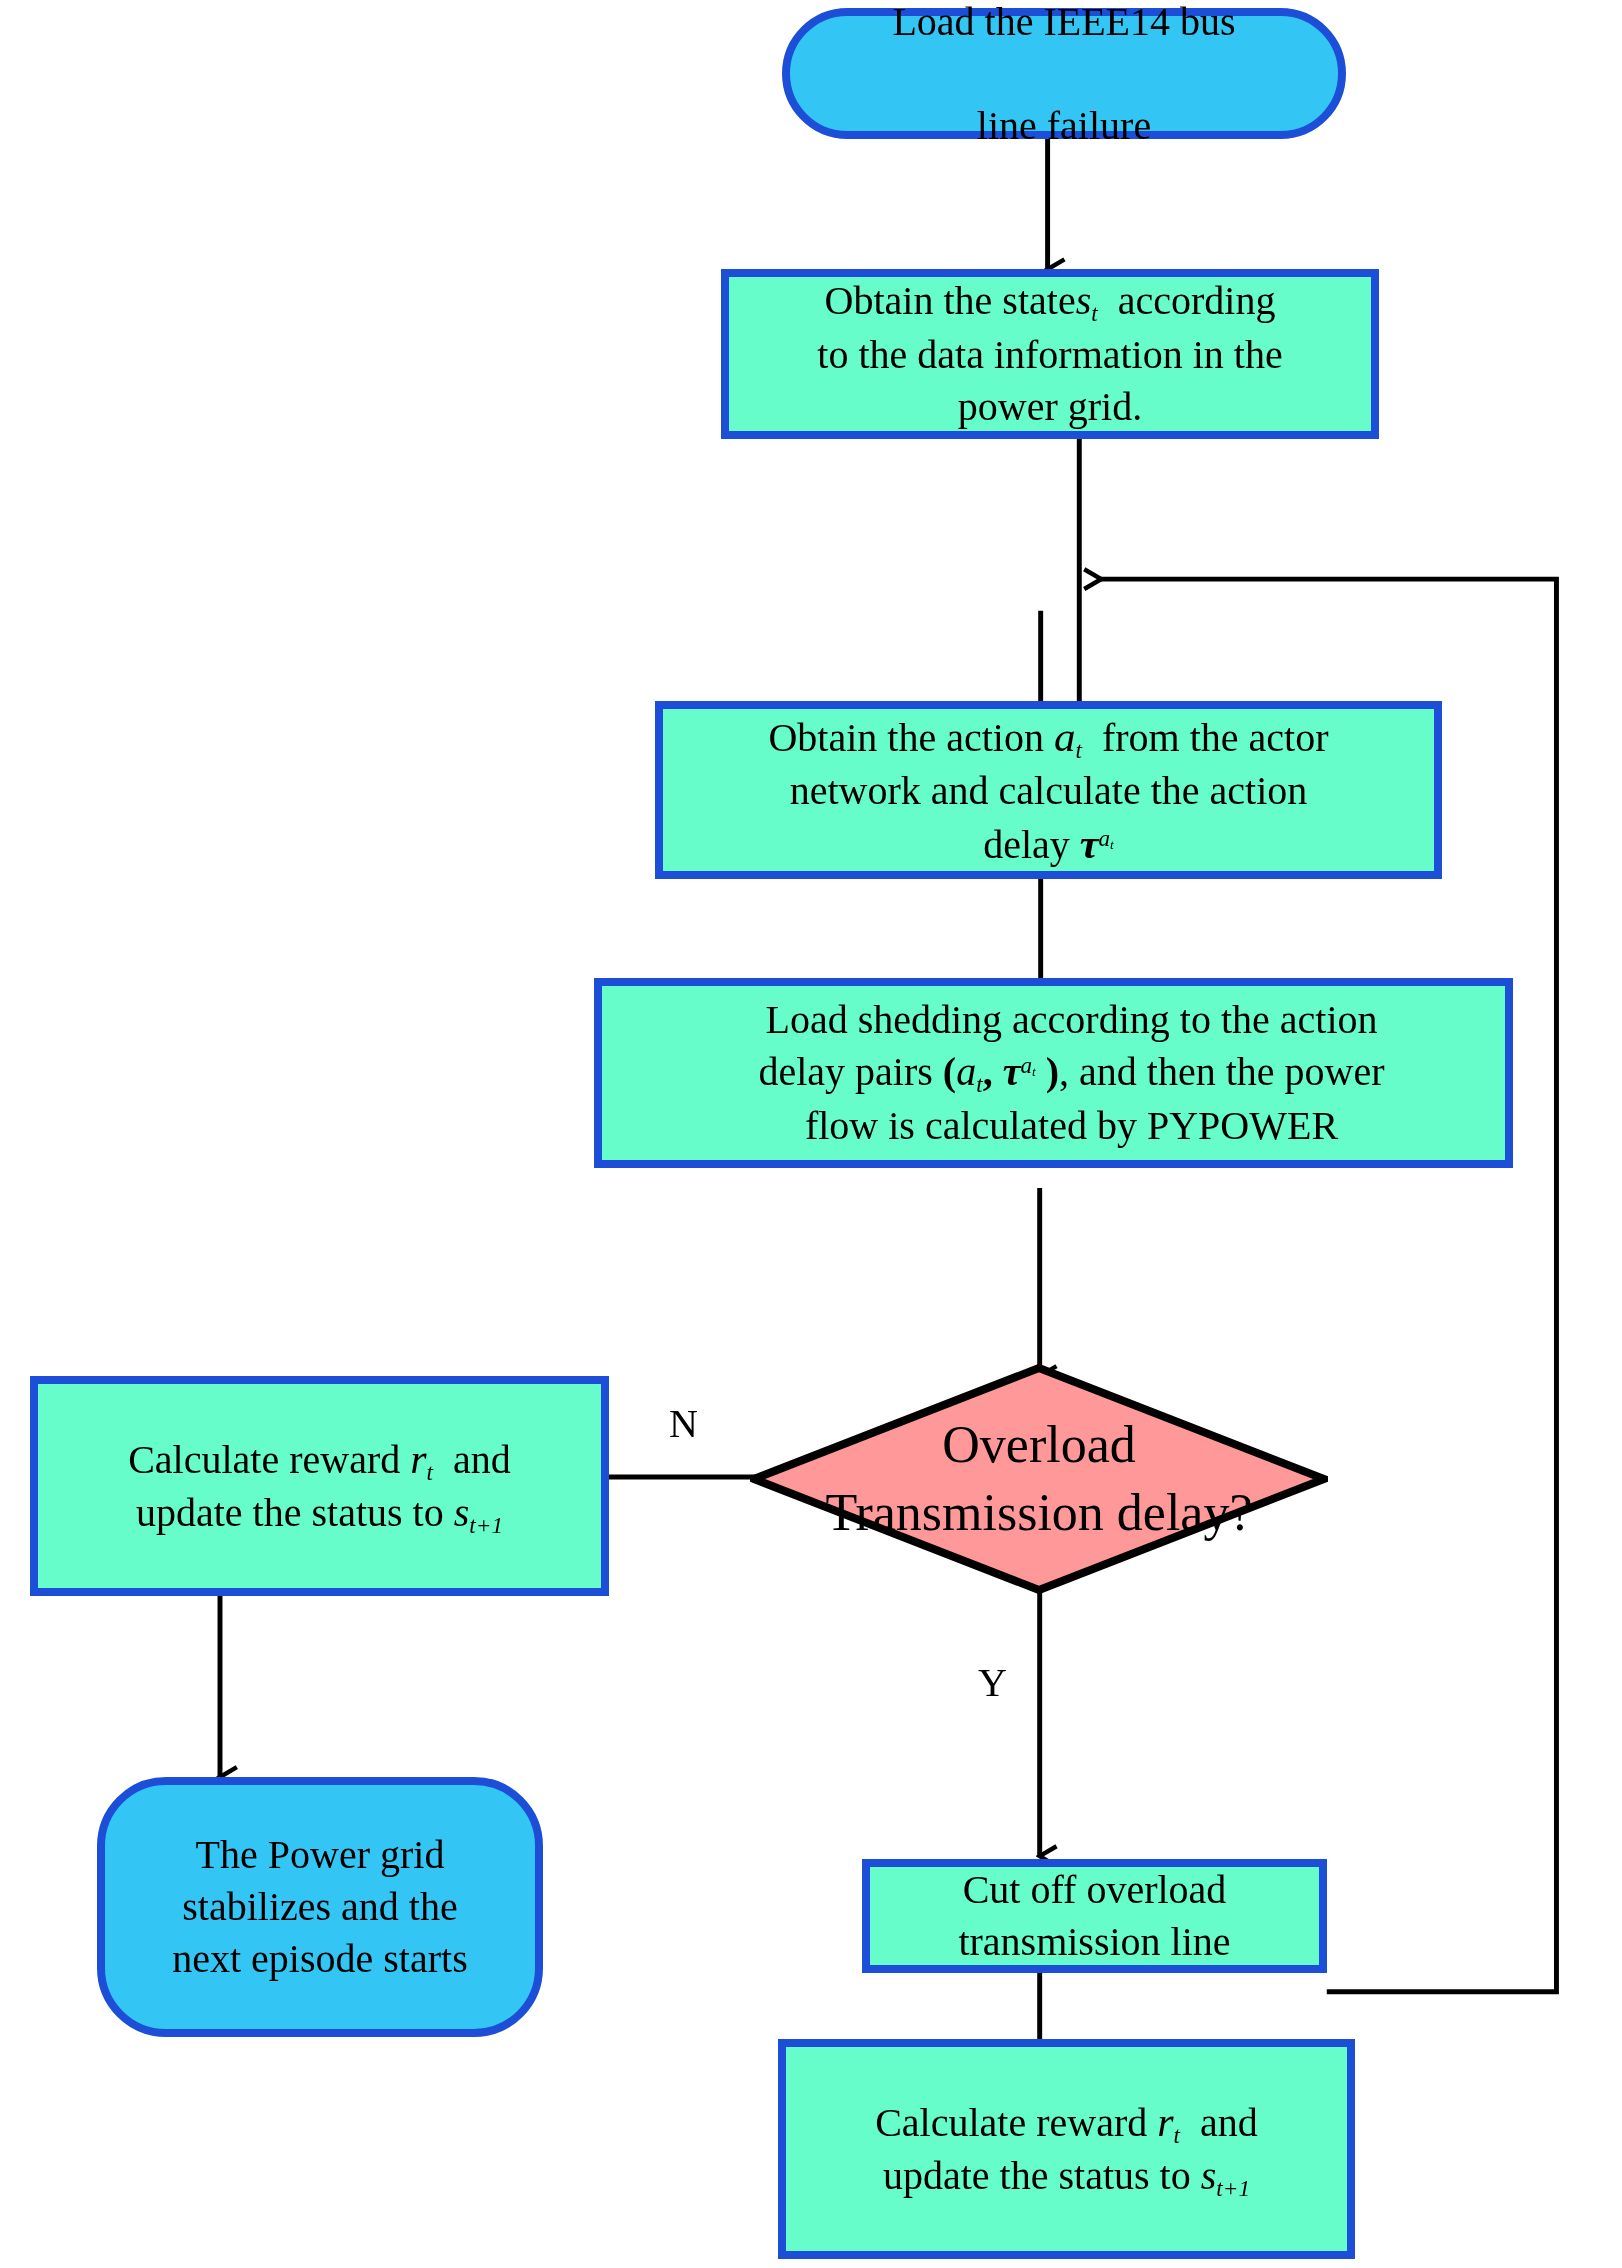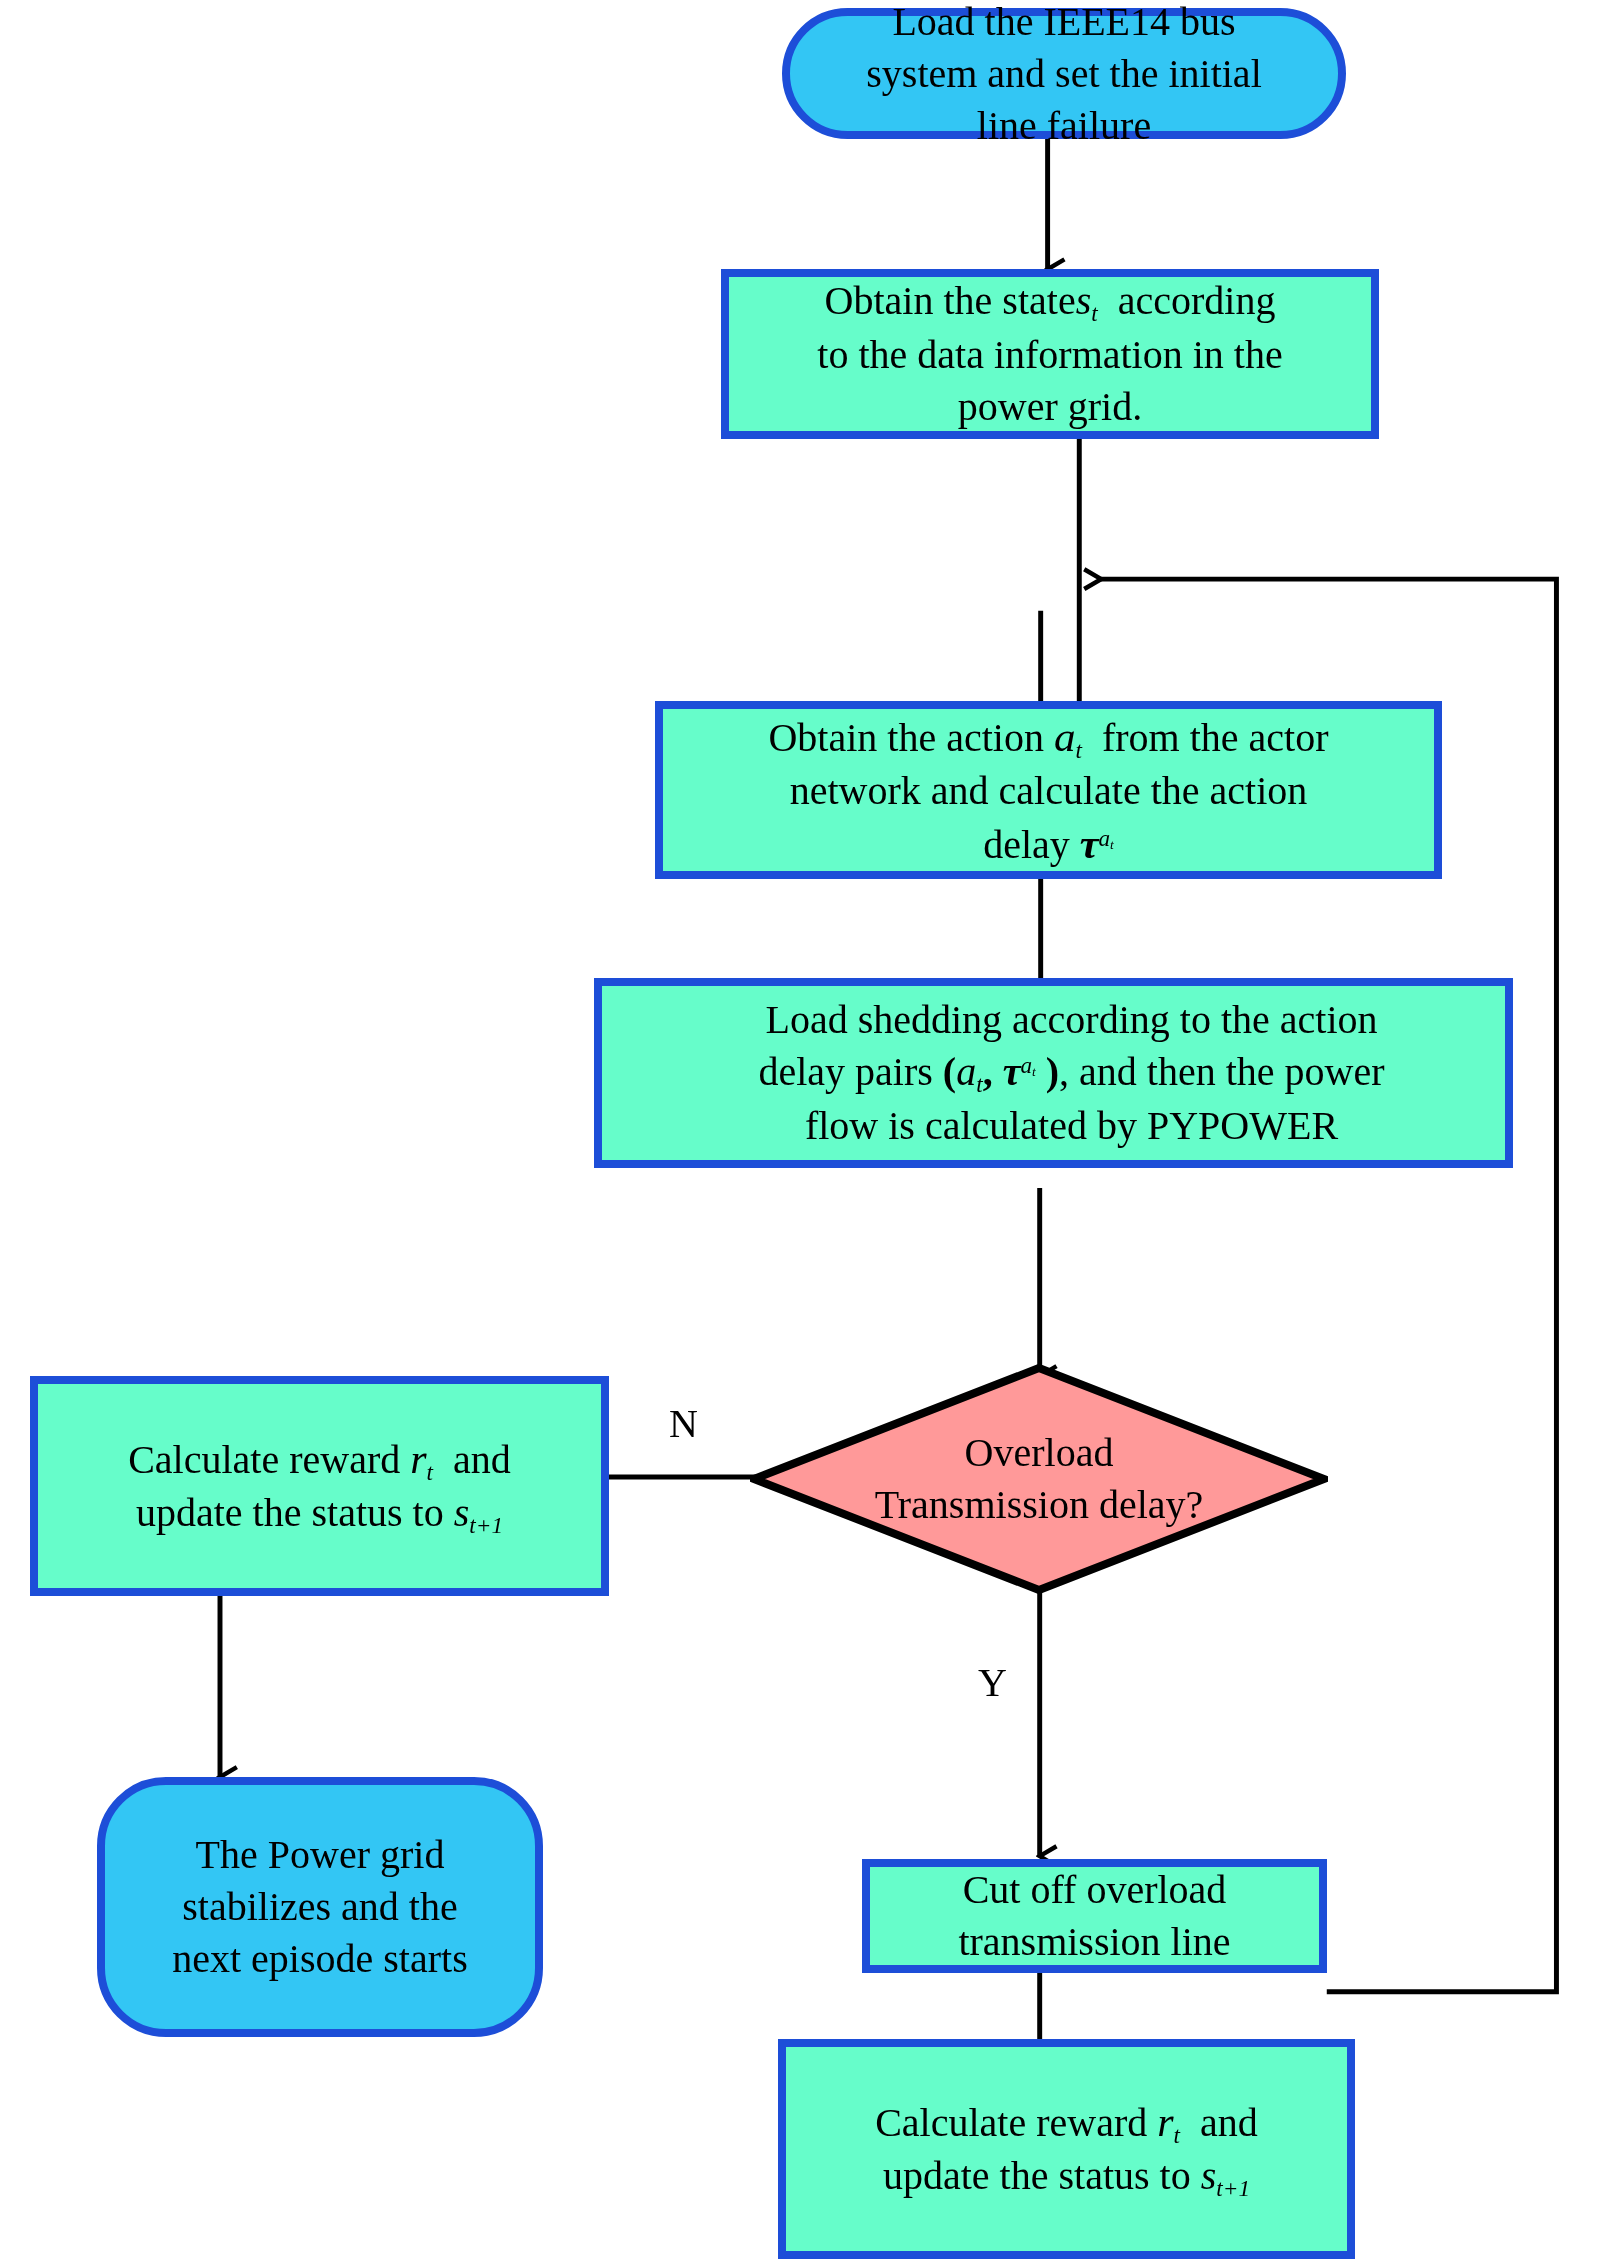--- a/index.html
+++ b/index.html
@@ -54,21 +54,21 @@
     background: transparent;
   }
   .decision .diamondfill {
     position: absolute;
     left: 0; top: 0;
     width: 100%; height: 100%;
   }
   .decision .txt {
     position: relative;
     z-index: 2;
-    font-size: 40px;
+    font-size: 52px;
   }
   .edge-label {
     position: absolute;
     font-family: "Liberation Serif", "DejaVu Serif", serif;
     font-size: 40px;
     color: #000000;
     line-height: 1;
   }
   
   .mi {
@@ -123,21 +123,21 @@
     <line x1="222" y1="1610" x2="222" y2="1795" stroke="#000" stroke-width="5" marker-end="url(#arrowdown)"></line>
 
     <line x1="1050" y1="1594" x2="1050" y2="1875" stroke="#000" stroke-width="5" marker-end="url(#arrowdown)"></line>
 
     <line x1="1050" y1="1990" x2="1050" y2="2140" stroke="#000" stroke-width="5" marker-end="url(#arrowdown)"></line>
   </svg>
 
   <div class="node terminal" style="left:782px; top:8px; width:564px; height:131px;">
     <span class="txt">
       <span>Load the IEEE14 bus</span><br>
-      <span>system and set the initial</span><br>
+      <br>
       <span>line failure</span>
     </span>
   </div>
 
   <div class="node process" style="left:721px; top:269px; width:658px; height:170px;">
     <span class="txt">
       Obtain the state<span class="mi">s</span><sub class="ms">t</sub>&nbsp; according<br>
       to the data information in the<br>
       power grid.
     </span>

